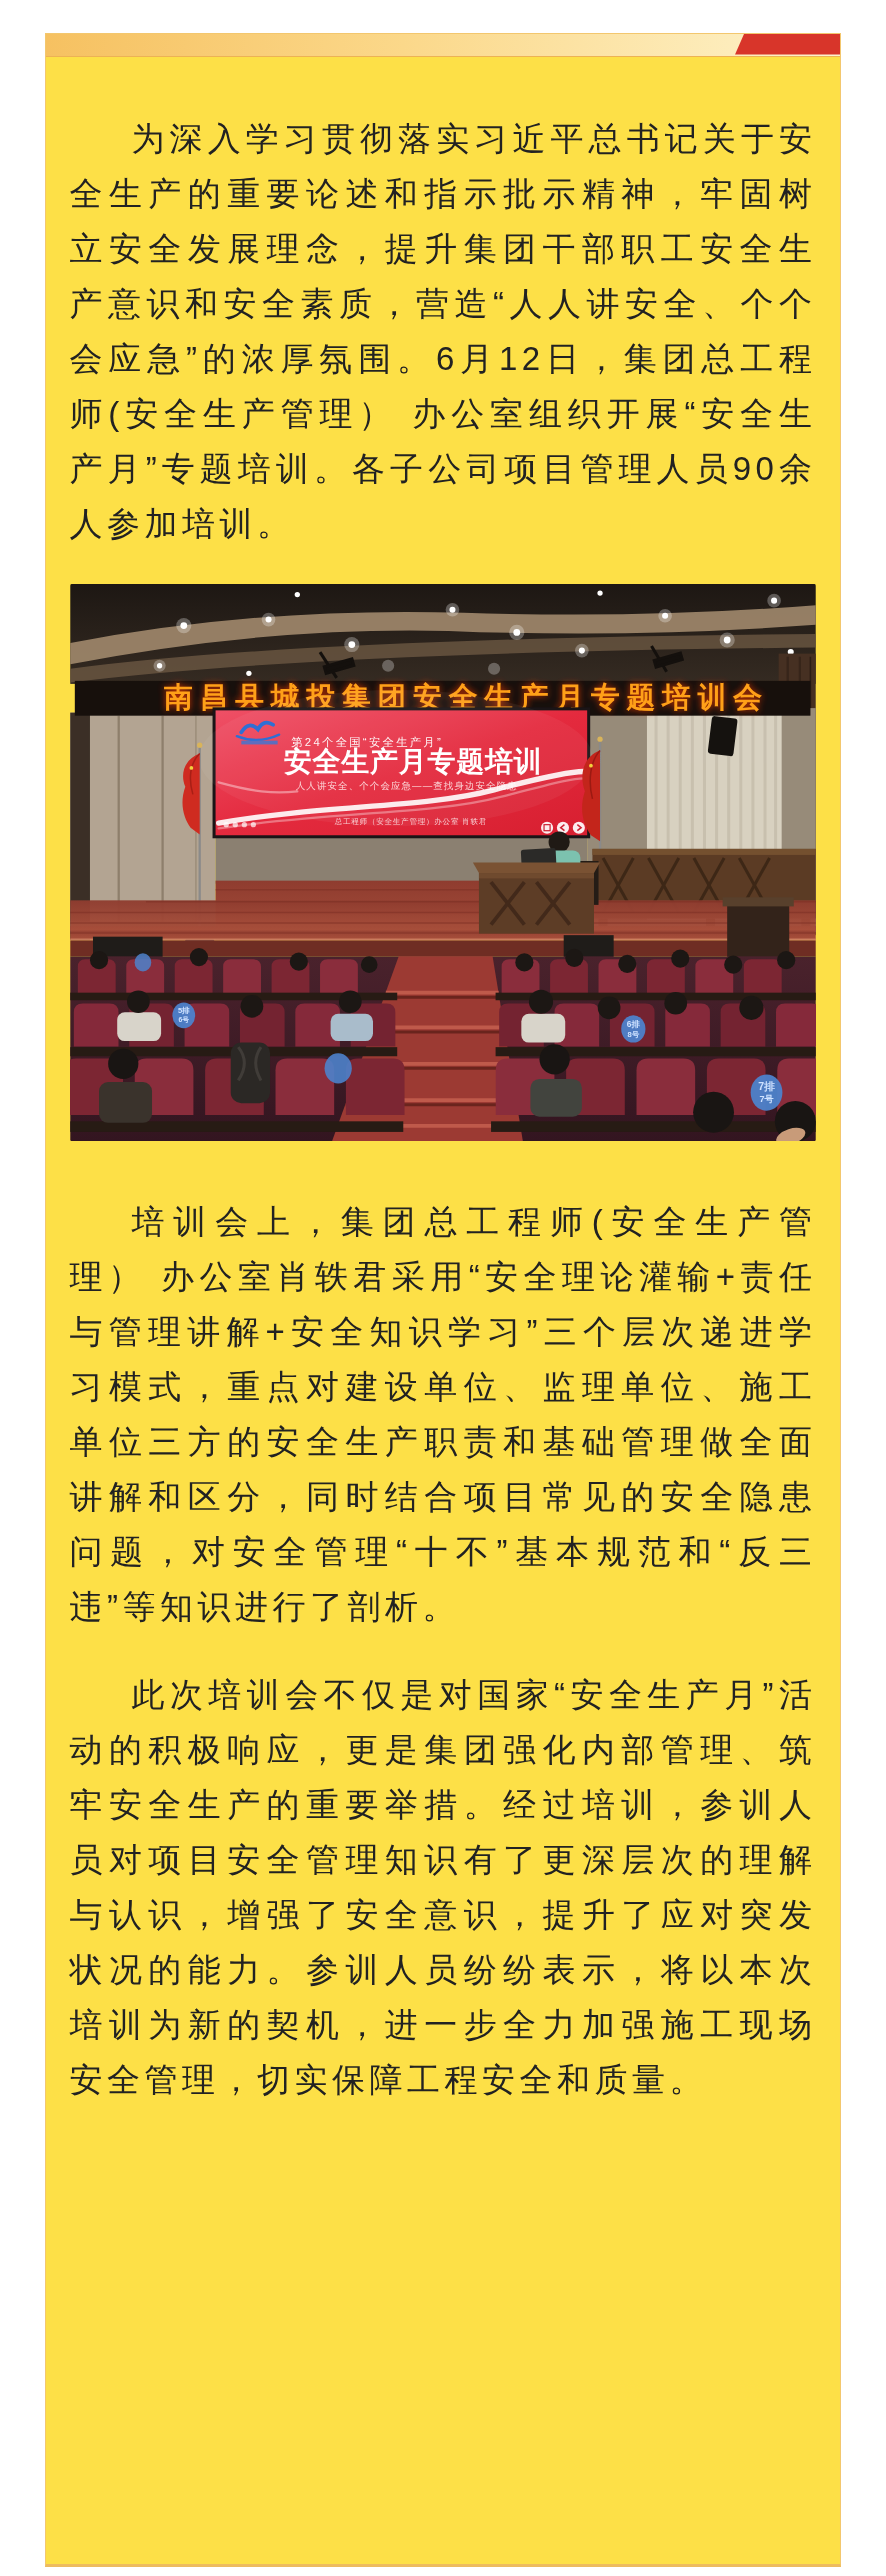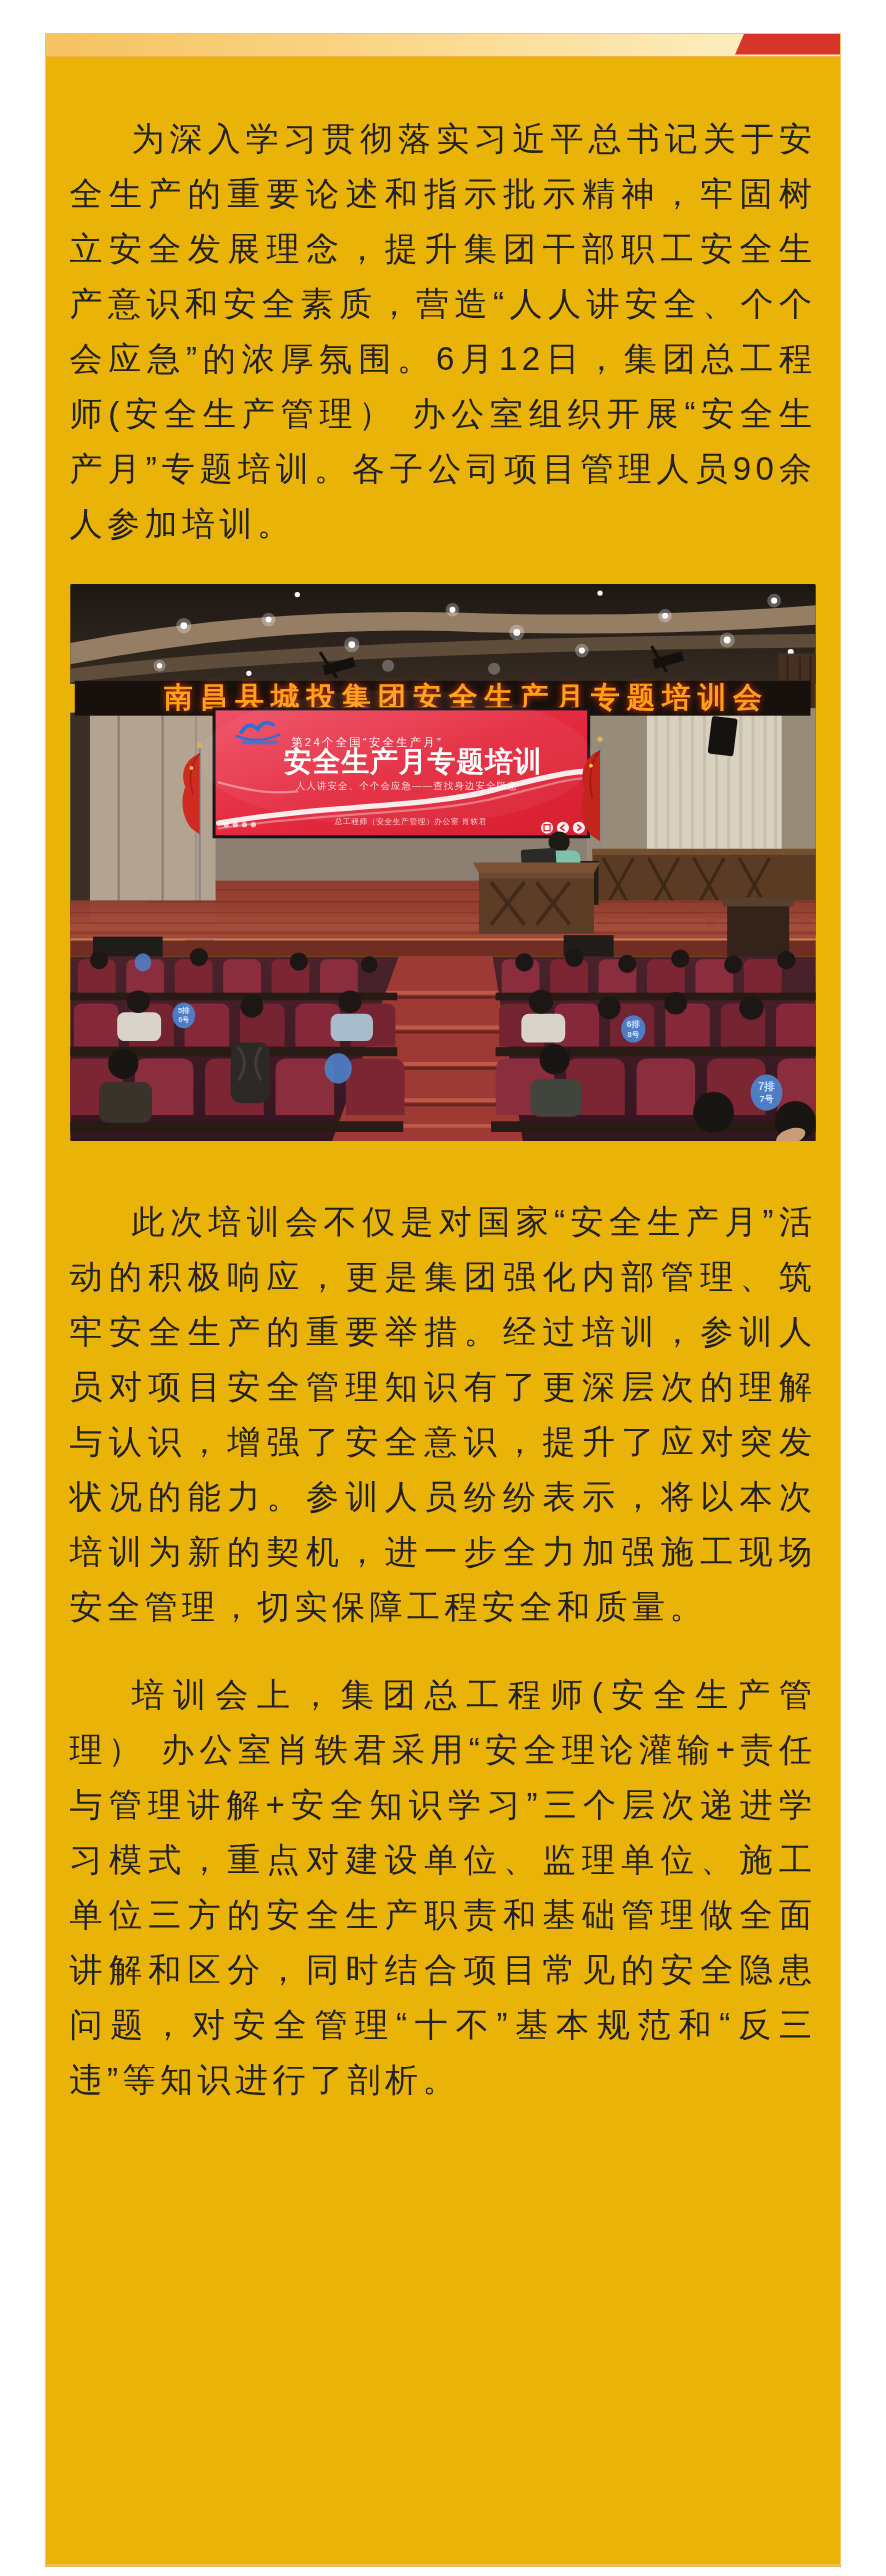--- a/index.html
+++ b/index.html
@@ -2,21 +2,21 @@
 <html style="font-size:12px"><head>
 <meta charset="utf-8">
 <style>
   html,body{margin:0;padding:0;}
   body{
     width:887px;height:2576px;position:relative;background:#ffffff;
     font-family:"Liberation Sans",sans-serif;
   }
   .card{
     position:absolute;left:45px;top:33px;width:796px;height:2534px;
-    box-sizing:border-box;background:#eab308;
+    box-sizing:border-box;background:#fde047;
     border:1.5px solid #f3c76e;border-bottom-width:3.8px;border-bottom-color:#edbb5f;
   }
   .band{
     position:absolute;top:0;left:0;right:0;height:22px;
     background:linear-gradient(90deg,#f6c161 0%,#fbd88a 45%,#fdedbd 88%,#fdf3cf 100%);
     border-bottom:1.5px solid #edb254;
   }
   .ribbon{
     position:absolute;top:0;right:0;height:20.5px;width:105px;
     clip-path:polygon(9px 0,100% 0,100% 100%,0 100%);
@@ -380,20 +380,20 @@
             <ellipse cx="920" cy="672" rx="21" ry="24" fill="#4d82cb" opacity="0.95"></ellipse>
             <text x="920" y="668" font-size="14" fill="#cfe2ff">7排</text>
             <text x="920" y="685" font-size="12" fill="#cfe2ff">7号</text>
             <ellipse cx="96" cy="500" rx="11" ry="12" fill="#4d82cb" opacity="0.85"></ellipse>
             <ellipse cx="354" cy="640" rx="18" ry="20" fill="#4d82cb" opacity="0.9"></ellipse>
           </g>
         </g>
       </svg>
     </div>
 
+    <p class="para">培训会上，集团总工程师(安全生产管理） 办公室肖轶君采用“安全理论灌输+责任与管理讲解+安全知识学习”三个层次递进学习模式，重点对建设单位、监理单位、施工单位三方的安全生产职责和基础管理做全面讲解和区分，同时结合项目常见的安全隐患问题，对安全管理“十不”基本规范和“反三违”等知识进行了剖析。</p>
+
     <p class="para">此次培训会不仅是对国家“安全生产月”活动的积极响应，更是集团强化内部管理、筑牢安全生产的重要举措。经过培训，参训人员对项目安全管理知识有了更深层次的理解与认识，增强了安全意识，提升了应对突发状况的能力。参训人员纷纷表示，将以本次培训为新的契机，进一步全力加强施工现场安全管理，切实保障工程安全和质量。</p>
-
-    <p class="para">培训会上，集团总工程师(安全生产管理） 办公室肖轶君采用“安全理论灌输+责任与管理讲解+安全知识学习”三个层次递进学习模式，重点对建设单位、监理单位、施工单位三方的安全生产职责和基础管理做全面讲解和区分，同时结合项目常见的安全隐患问题，对安全管理“十不”基本规范和“反三违”等知识进行了剖析。</p>
 
 
   </div>
 </div>
 
 
 </body></html>

